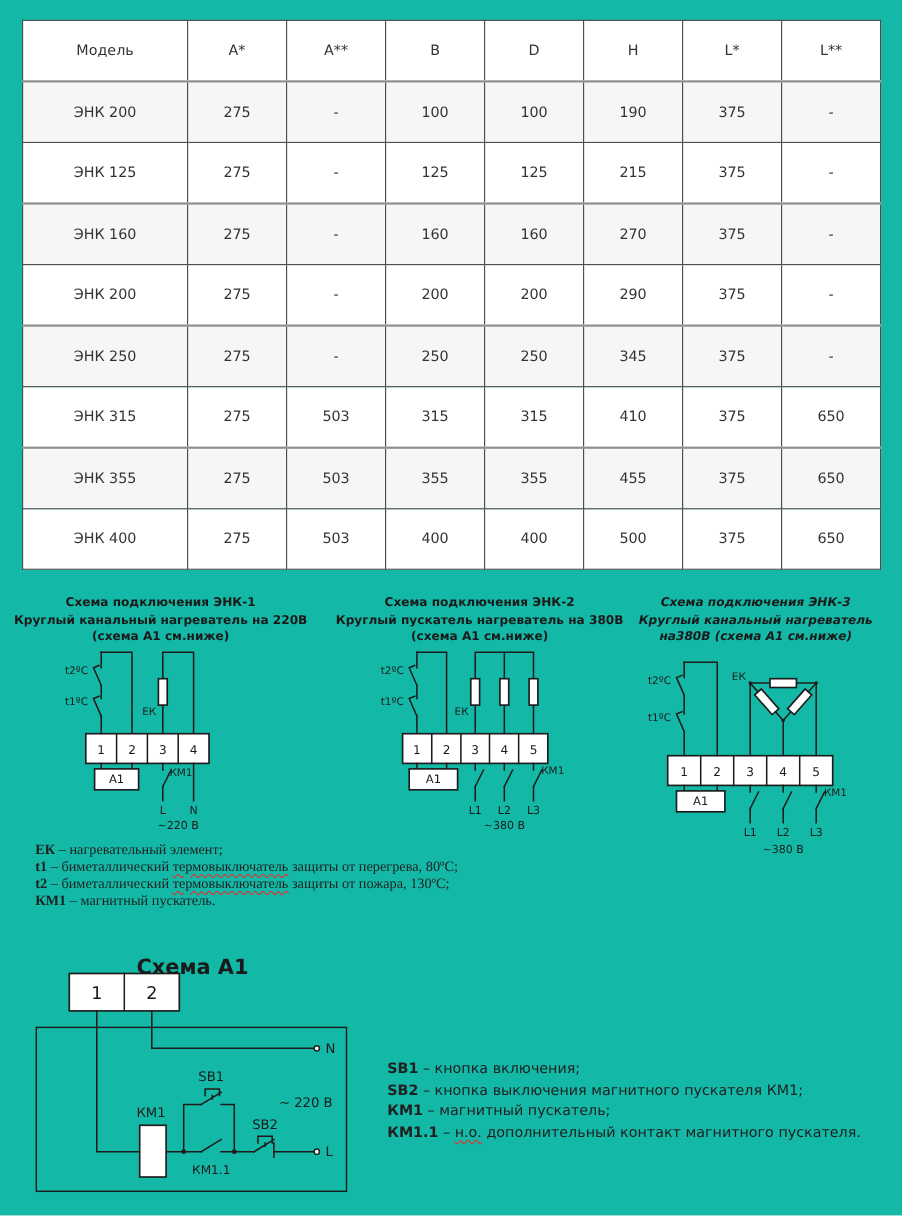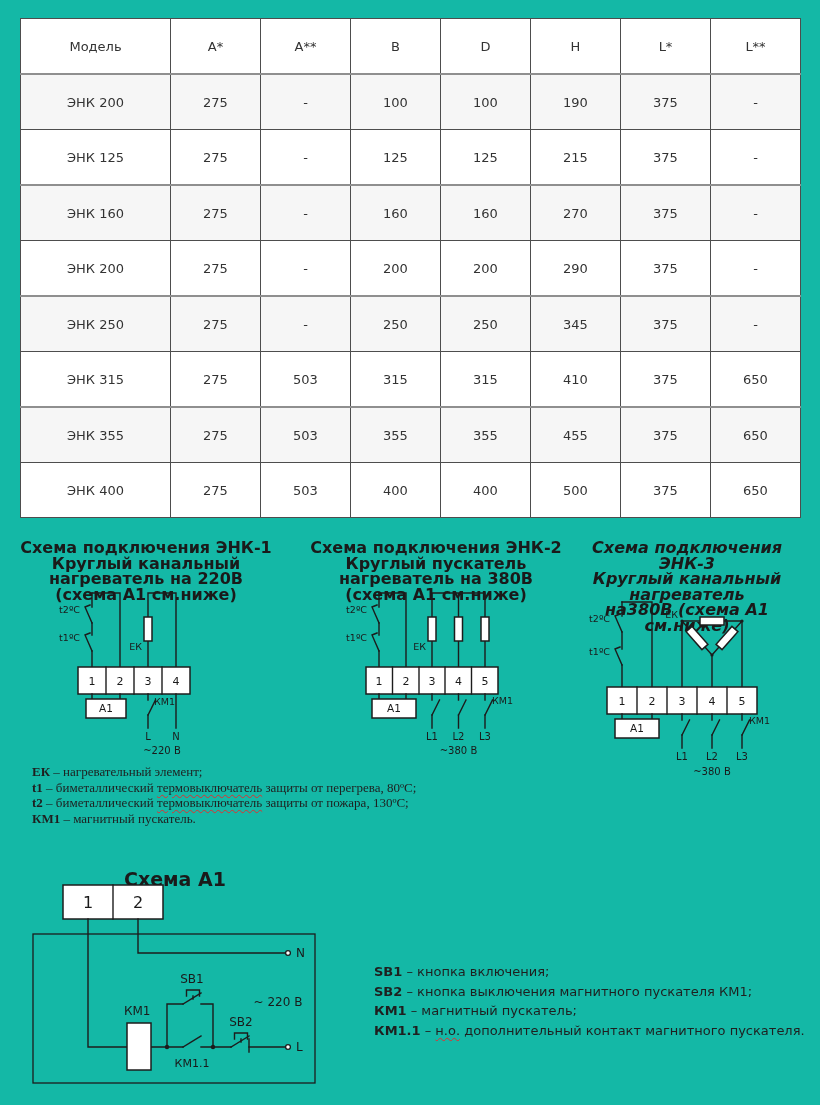--- a/index.html
+++ b/index.html
@@ -7,21 +7,21 @@
           font-family:"DejaVu Sans","Liberation Sans",sans-serif; color:#2b2b2b; overflow:hidden; }
 
   
   table.dims { position:absolute; left:20px; top:18px; width:780px; border-collapse:collapse;
                table-layout:fixed; font-size:13px; color:#333; }
   .dims th, .dims td { border:1px solid #4d4d4d; height:54px; text-align:center;
                        vertical-align:middle; font-weight:normal; padding:0; background:#fff; }
   .dims tr.shaded td { background:#f6f6f6; border-top:2px solid #8f8f8f; }
 
   
-  .dtitle { position:absolute; text-align:center; font-weight:bold; font-size:16px; line-height:15.5px; color:#1a1a1a; }
+  .dtitle { position:absolute; text-align:center; font-weight:bold; font-size:11px; line-height:15.5px; color:#1a1a1a; }
   .a1title { position:absolute; font-weight:bold; font-size:19px; color:#1a1a1a; text-align:center;margin-top:16px; }
 
   
   .legend { position:absolute; font-size:13px; color:#1f1f1f; }
   .legend .legend-line { white-space:nowrap; }
   #legend1 .legend-line { line-height:15.6px;font-family:Liberation Serif, serif; }
   #legend2 .legend-line { line-height:19.5px; }
   .legend b { font-weight:bold; }
   .wavy { text-decoration:underline; text-decoration-style:wavy; text-decoration-color:#e03030;
           text-decoration-thickness:1px; text-underline-offset:2px; }
@@ -294,20 +294,20 @@
     <text class="n16" x="113" y="33">2</text>
     <text class="l12" x="271" y="82">N</text>
     <text class="l12" x="271" y="176">L</text>
     <text class="m12" x="253" y="131">~ 220 В</text>
     <text class="l12" x="99" y="140">КМ1</text>
     <text class="m11" x="167" y="192">КМ1.1</text>
     <text class="m12" x="167" y="108">SB1</text>
     <text class="m12" x="216" y="151">SB2</text>
   </svg>
 
-  <div class="legend" id="legend2" style="left:352px; top:962px;margin-left:22px;">
+  <div class="legend" id="legend2" style="left:352px; top:962px;">
       <div class="legend-line"><b>SB1</b><span> – кнопка включения;</span></div>
       <div class="legend-line"><b>SB2</b><span> – кнопка выключения магнитного пускателя КМ1;</span></div>
       <div class="legend-line"><b>КМ1</b><span> – магнитный пускатель;</span></div>
       <div class="legend-line"><b>КМ1.1</b><span> – </span><span class="wavy">н.о.</span><span> дополнительный контакт магнитного пускателя.</span></div>
     </div>
 
 </div>
 
 </body></html>

